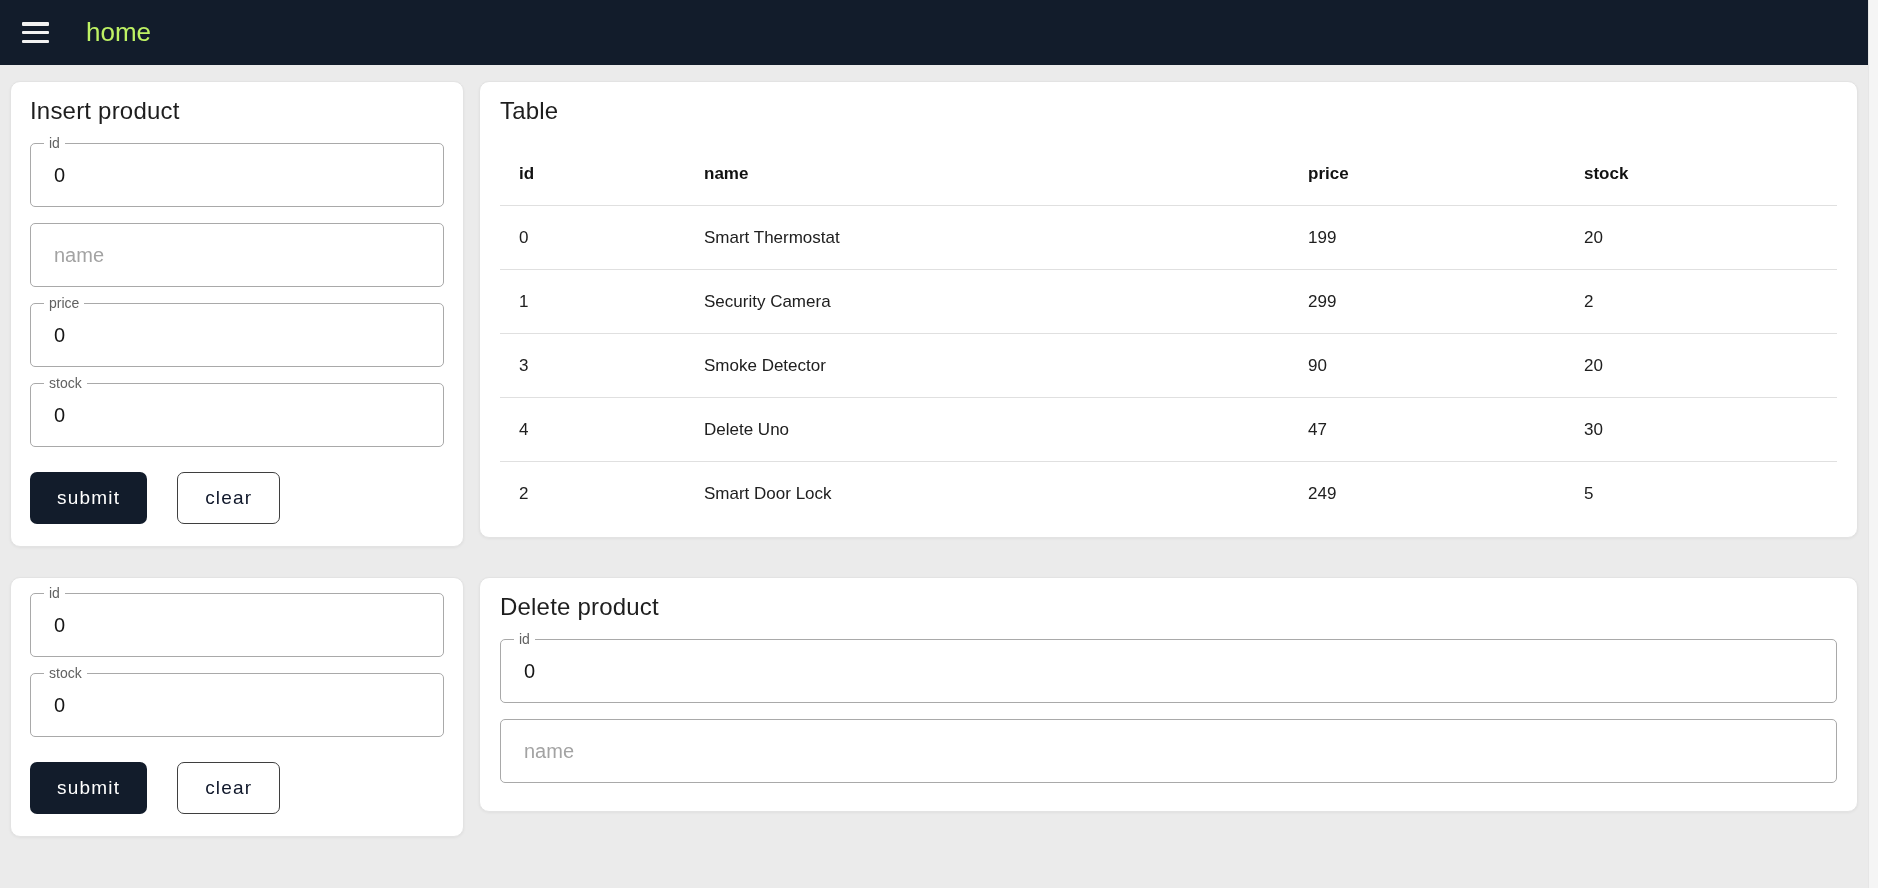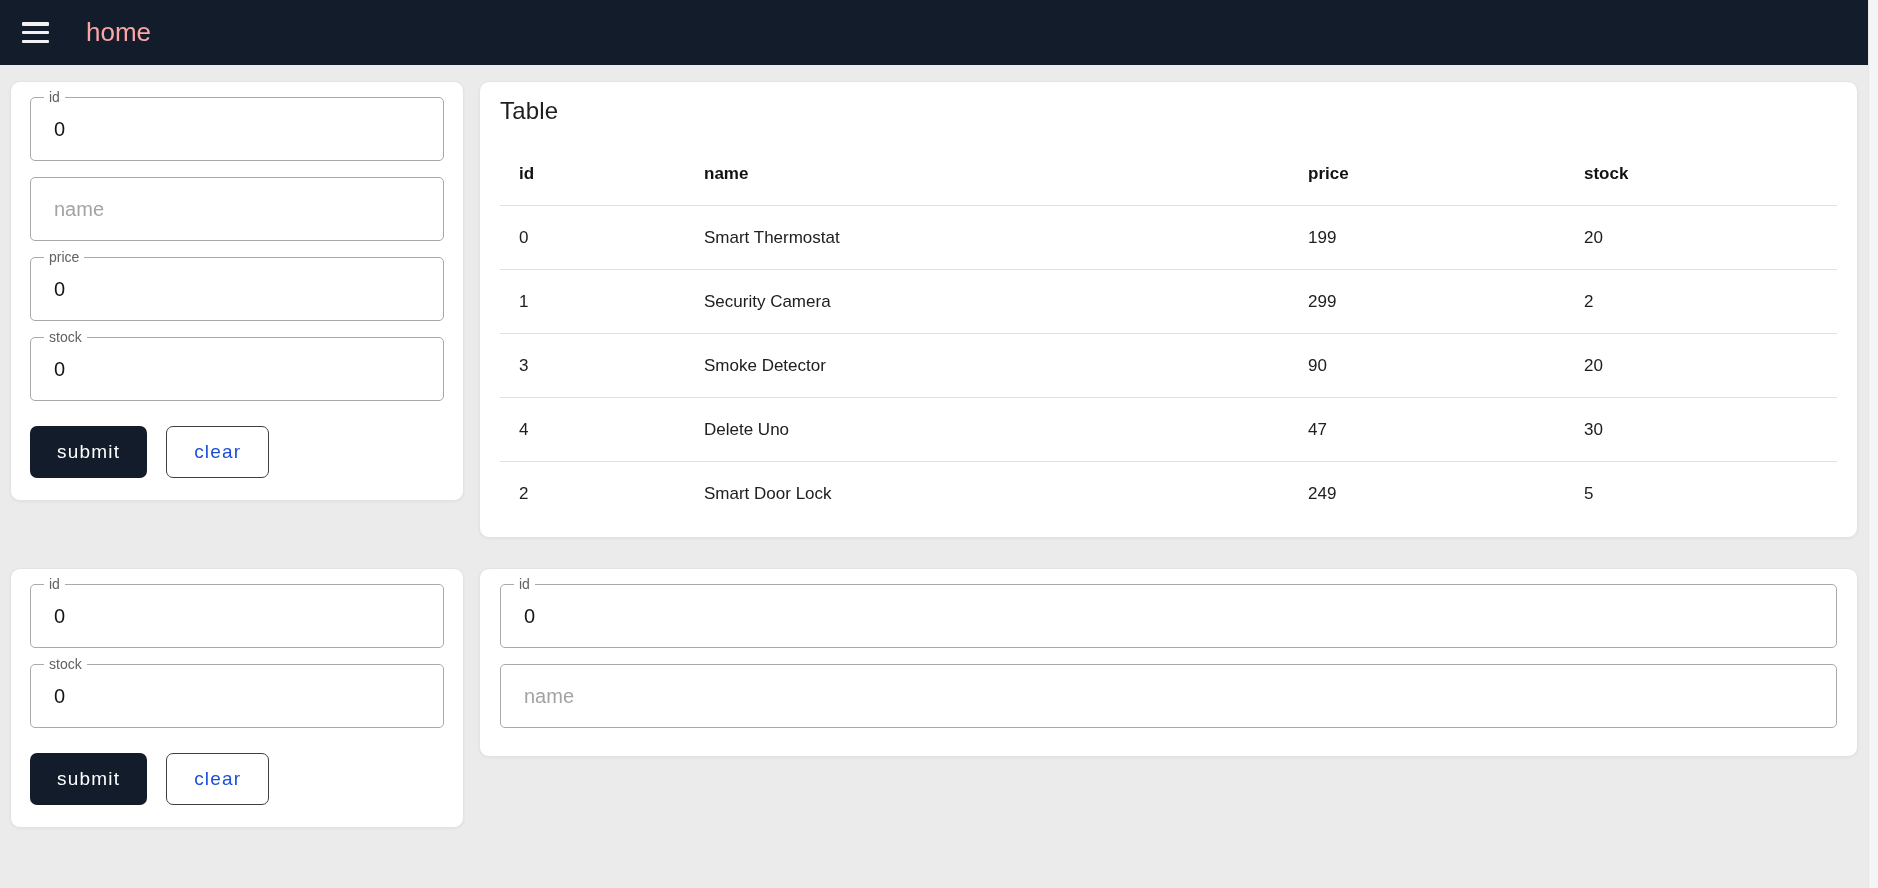--- a/index.html
+++ b/index.html
@@ -21,21 +21,21 @@
     align-items: center;
     padding-left: 22px;
   }
   .menu-btn {
     width: 27px; height: 21px;
     display: flex; flex-direction: column; justify-content: space-between;
     cursor: pointer;
   }
   .menu-btn .bar { height: 3.5px; background: #f2f2f2; border-radius: 1px; }
   .app-title {
-    color: #fca5a5;
+    color: #bef264;
     font-size: 26px;
     margin-left: 37px;
     font-weight: 400;
   }
 
   
   main { padding: 16px 20px 0 10px; }
   .row { display: flex; gap: 15px; align-items: flex-start; }
   .row2 { margin-top: 30px; }
 
@@ -79,32 +79,32 @@
     border: none; outline: none; background: transparent;
     font-family: "Liberation Sans", sans-serif;
     font-size: 20px;
     color: #161616;
     padding: 0 16px 0 23px;
     border-radius: 5px;
   }
   .tfield input::placeholder { color: #a3a3a3; opacity: 1; }
 
   
-  .btn-row { display: flex; gap: 19px; margin-top: 25px; margin-bottom: 10px; }
+  .btn-row { display: flex; gap: 30px; margin-top: 25px; margin-bottom: 10px; }
   .btn {
     font-family: "Liberation Sans", sans-serif;
     font-size: 19px;
     letter-spacing: 1.2px;
     border-radius: 7px;
     padding: 13px 27px;
     cursor: pointer;
     line-height: 24px;
   }
   .btn-primary { background: #121c2b; color: #ffffff; border: none; }
-  .btn-outline { background: #ffffff; color: #1d4ed8; border: 1px solid #3f3f3f; }
+  .btn-outline { background: #ffffff; color: #0f172a; border: 1px solid #3f3f3f; }
 
   
   table { width: 100%; border-collapse: collapse; margin-top: 2px; }
   th {
     text-align: left;
     font-size: 17px;
     font-weight: 700;
     color: #121212;
     padding: 21px 18px 21px 19px;
     border-bottom: 1px solid #e0e0e0;
@@ -141,20 +141,21 @@
     <div class="bar"></div>
     <div class="bar"></div>
   </div>
   <div class="app-title">home</div>
 </header>
 
 <main>
   <div class="row row1">
 
     <section class="card card-narrow">
+      <h2>Insert product</h2>
 
       <div class="tfield">
         <span class="flabel">id</span>
         <input value="0" style="">
       </div>
 
       <div class="tfield">
         <input placeholder="name" style="">
       </div>
 
@@ -241,20 +242,21 @@
         <input value="0" style="">
       </div>
 
       <div class="btn-row">
         <button class="btn btn-primary">submit</button>
         <button class="btn btn-outline">clear</button>
       </div>
     </section>
 
     <section class="card card-wide">
+      <h2>Delete product</h2>
 
       <div class="tfield">
         <span class="flabel">id</span>
         <input value="0" style="">
       </div>
 
       <div class="tfield">
         <input placeholder="name" style="">
       </div>
 

